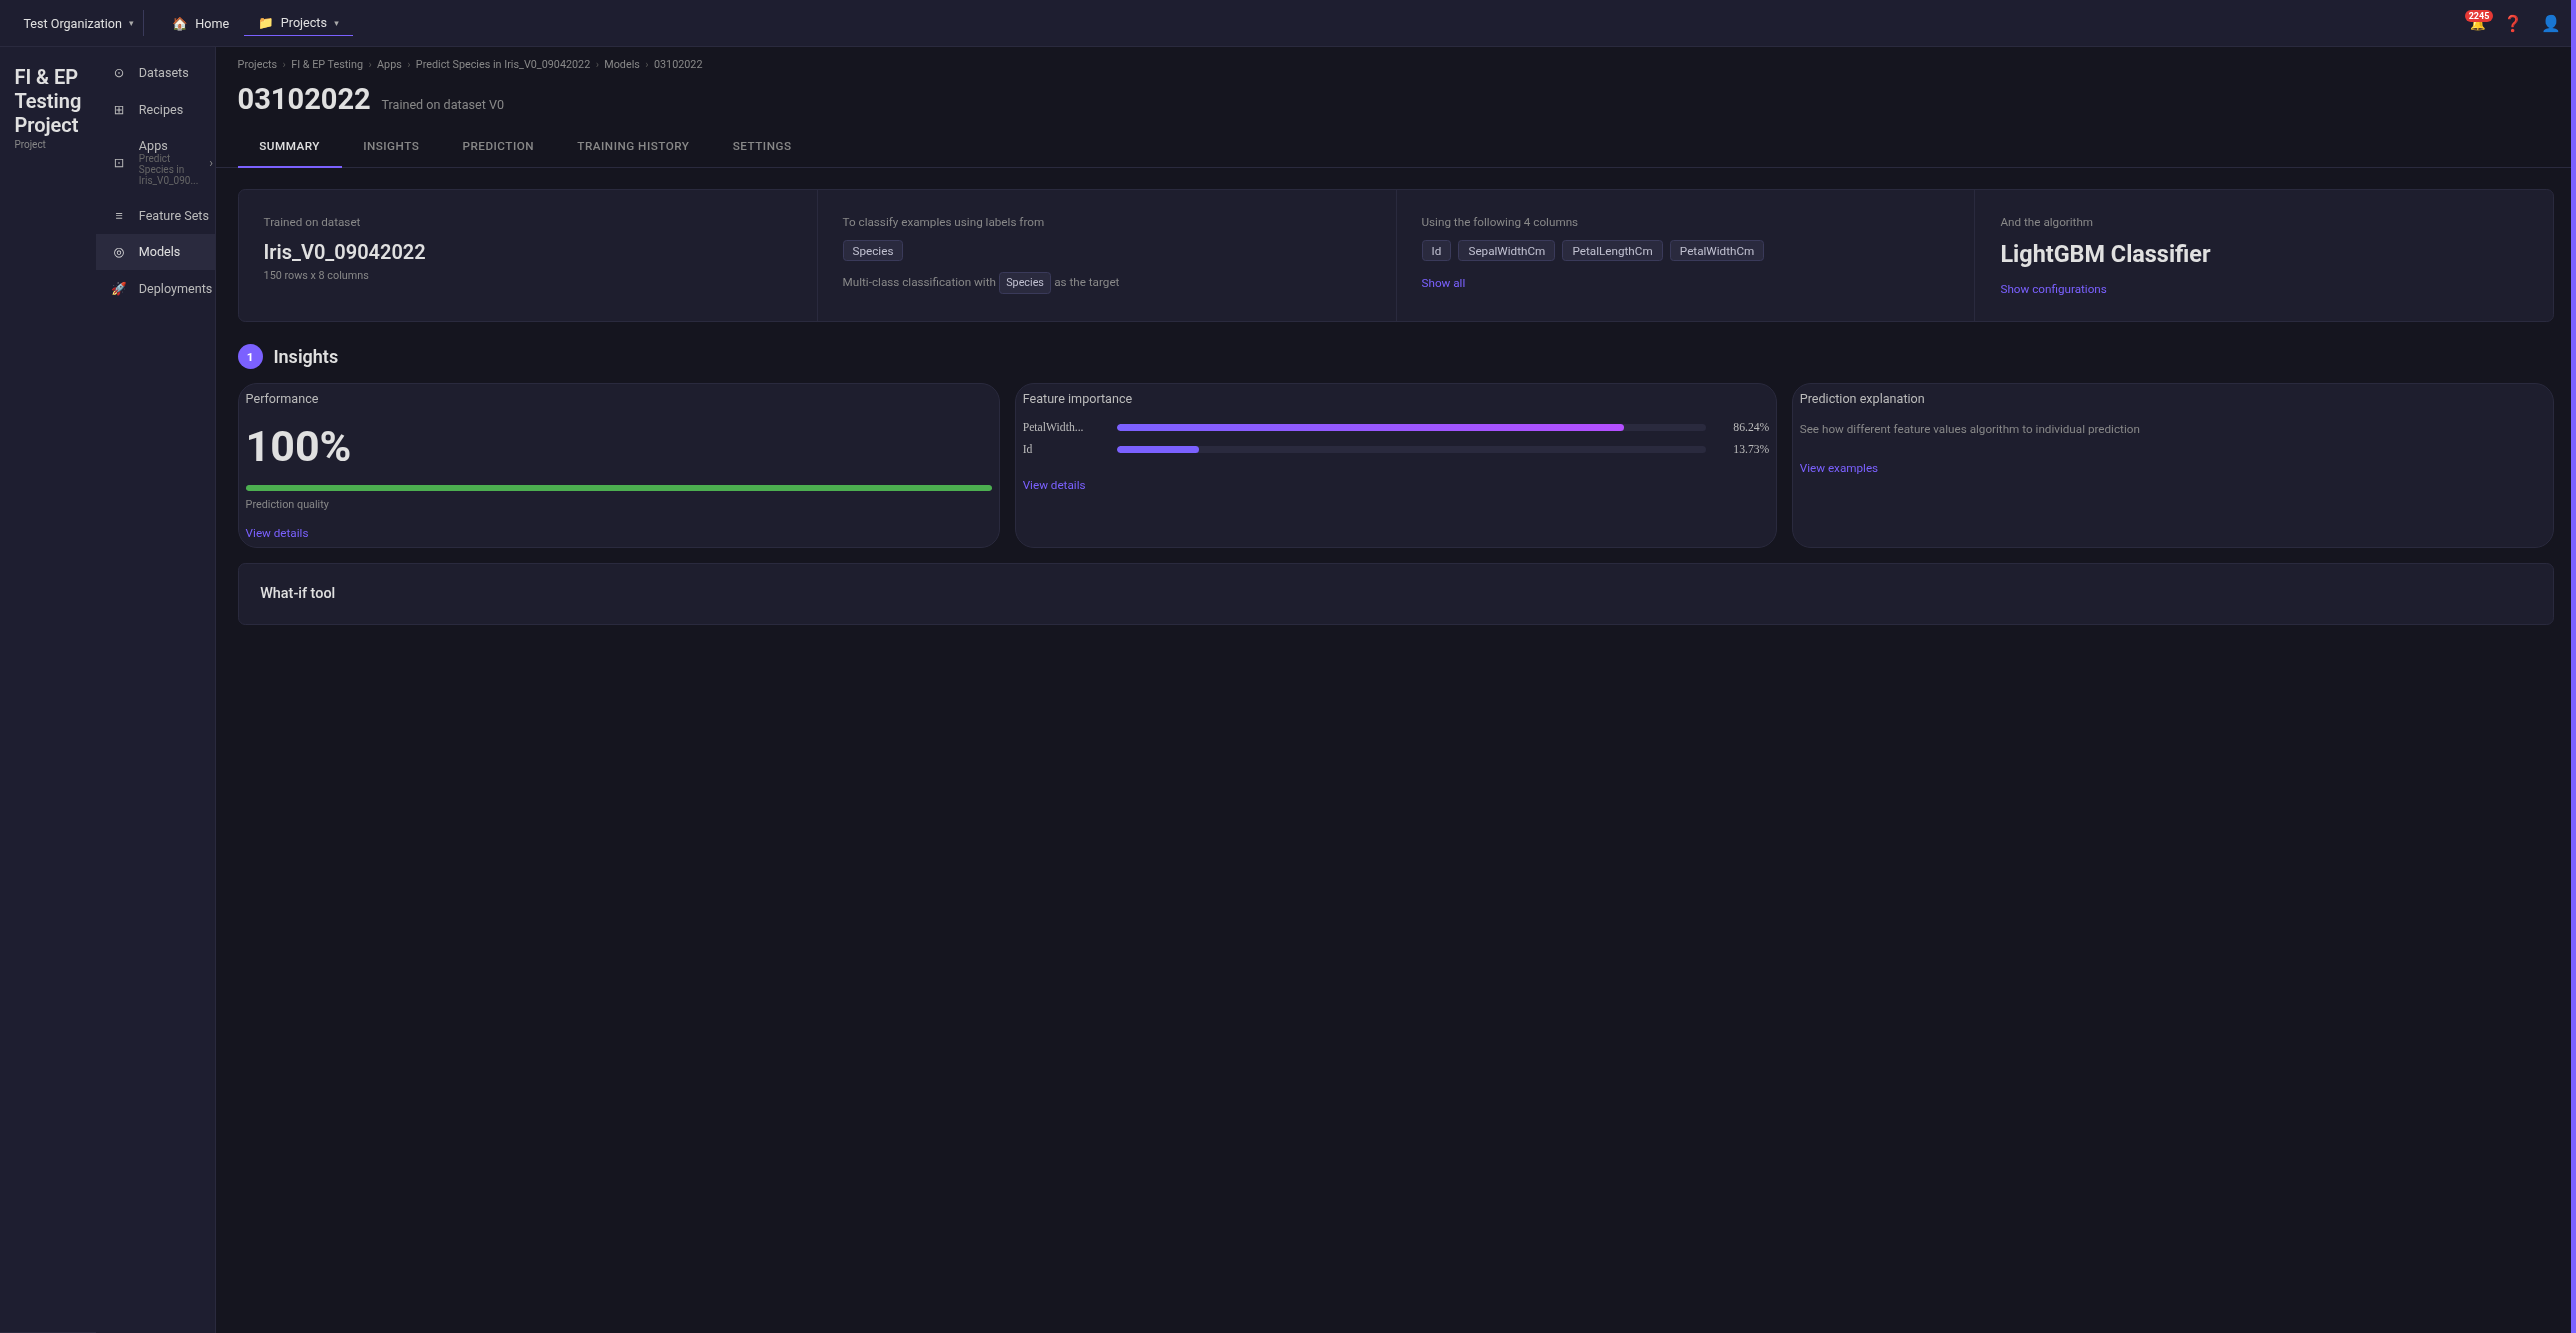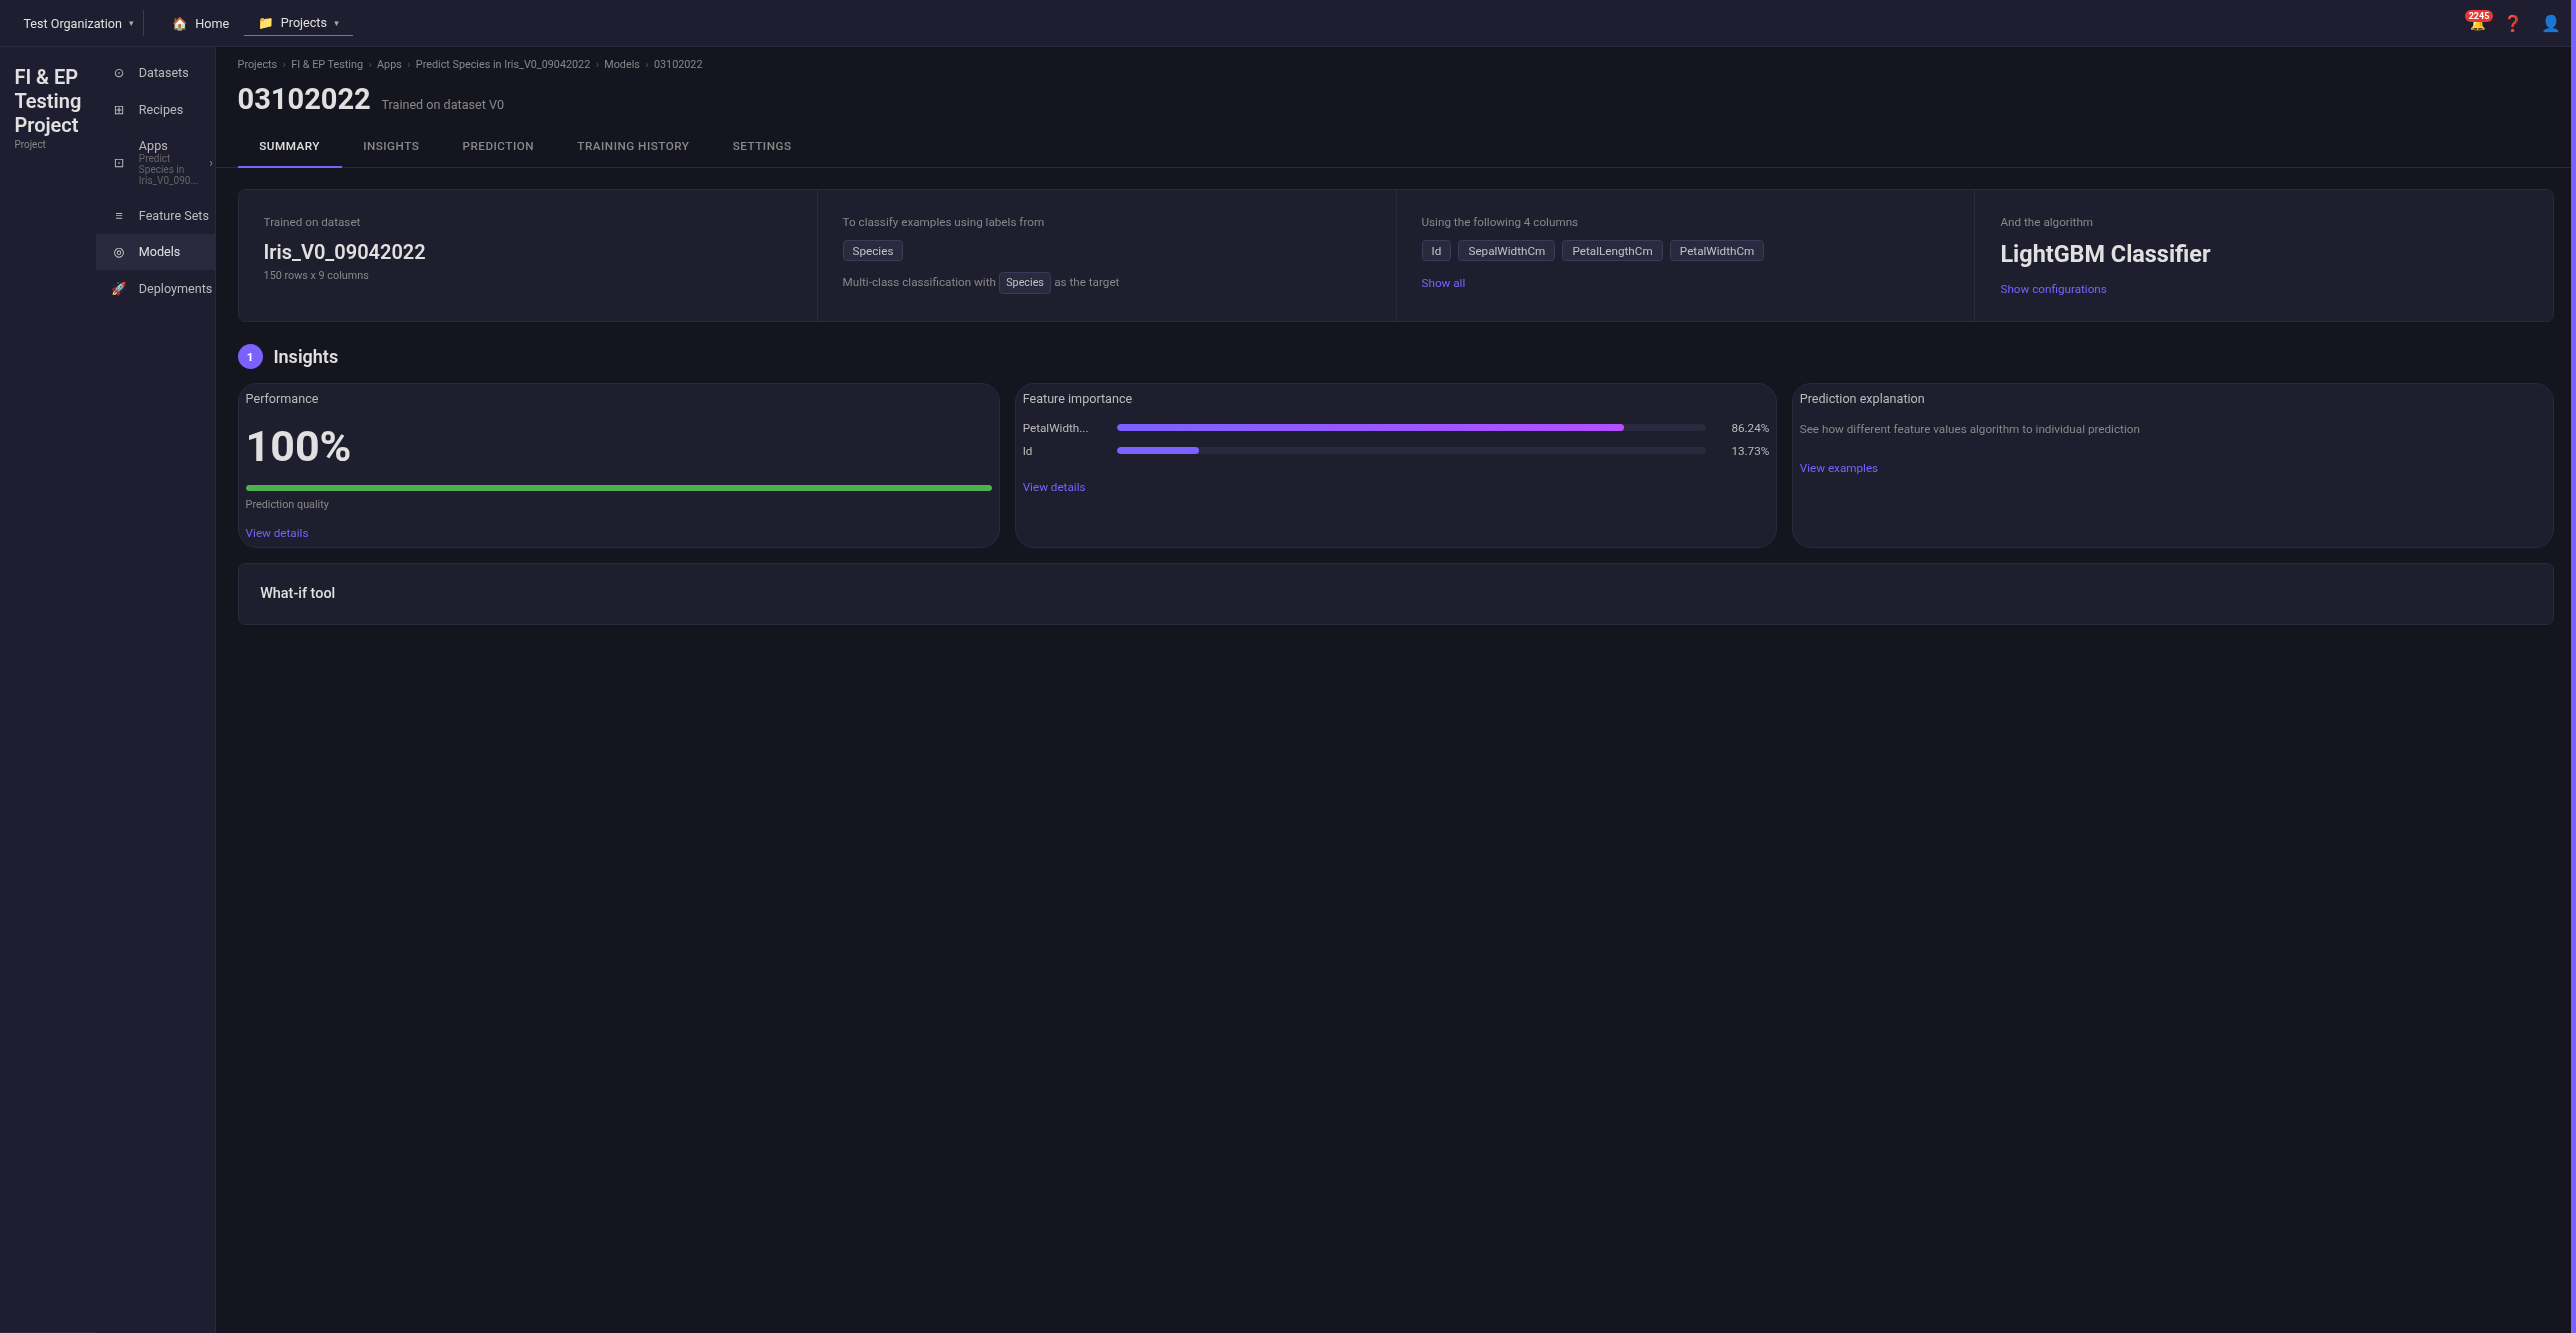--- a/index.html
+++ b/index.html
@@ -319,20 +319,21 @@
       cursor: pointer;
       font-size: 11.7px;
       text-decoration: none;
     }
 
     .feature-importance-row {
       display: flex;
       align-items: center;
       gap: 22px;
       margin-bottom: 9px;
+      font-family: Liberation Serif, serif;
     }
     .fi-label {
       font-size: 11.7px;
       color: #bbb;
       width: 72px;
       white-space: nowrap;
       overflow: hidden;
       text-overflow: ellipsis;
     }
     .fi-bar-container {
@@ -487,21 +488,21 @@
       <div class="tab">PREDICTION</div>
       <div class="tab">TRAINING HISTORY</div>
       <div class="tab">SETTINGS</div>
     </div>
 
     <div class="summary-row">
 
       <div class="summary-card">
         <div class="summary-card-label">Trained on dataset</div>
         <div class="summary-card-value">Iris_V0_09042022</div>
-        <div class="summary-card-sub">150 rows x 9 columns</div>
+        <div class="summary-card-sub">150 rows x 8 columns</div>
       </div>
 
       <div class="summary-card">
         <div class="summary-card-label">To classify examples using labels from</div>
         <div style="margin-bottom:10.8px;">
           <span class="tag">Species</span>
         </div>
         <div class="classify-text">
           Multi-class classification with <span class="tag" style="font-size:10.8px;padding:1.8px 6.3px;">Species</span> as the target
         </div>

